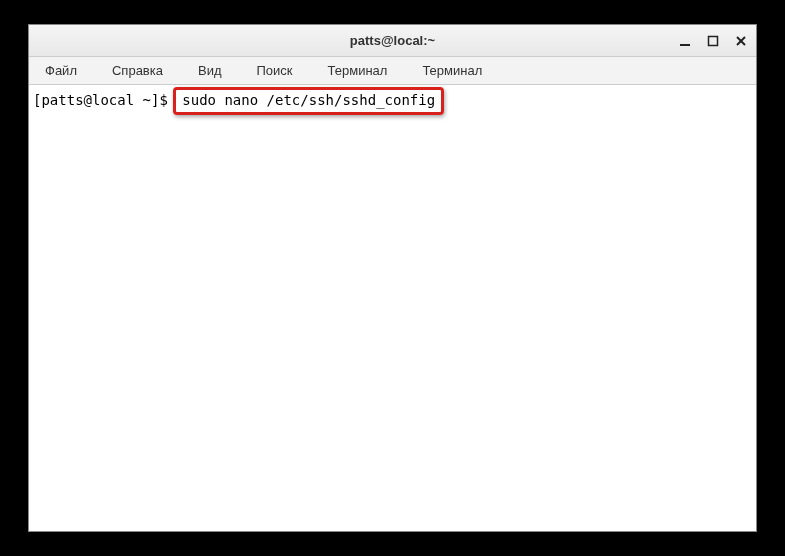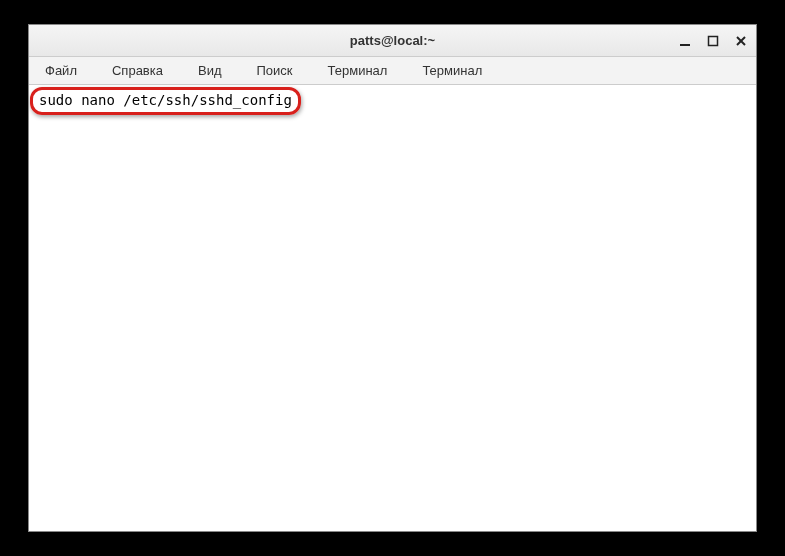--- a/index.html
+++ b/index.html
@@ -86,21 +86,21 @@
       white-space: pre;
       display: flex;
       align-items: center;
     }
     .prompt {
       display: inline;
     }
     .highlight {
       display: inline-block;
       border: 3px solid #d8201c;
-      border-radius: 12px;
+      border-radius: 4px;
       padding: 1px 6px;
       margin-left: -3px;
       box-shadow: 1px 2px 4px rgba(0,0,0,0.35);
     }
   </style>
 </head>
 <body>
 
 <div class="window">
 
@@ -130,17 +130,17 @@
     <div class="menu-item">Файл</div>
     <div class="menu-item">Справка</div>
     <div class="menu-item">Вид</div>
     <div class="menu-item">Поиск</div>
     <div class="menu-item">Терминал</div>
     <div class="menu-item">Терминал</div>
   </div>
 
   <div class="terminal-area">
     <div class="term-line">
-      <span class="highlight"><span>sudo nano /etc/ssh/sshd_config</span></span>
+      <span class="prompt">[patts@local ~]$ </span><span class="highlight"><span>sudo nano /etc/ssh/sshd_config</span></span>
     </div>
   </div>
 
 </div>
 
 </body></html>

